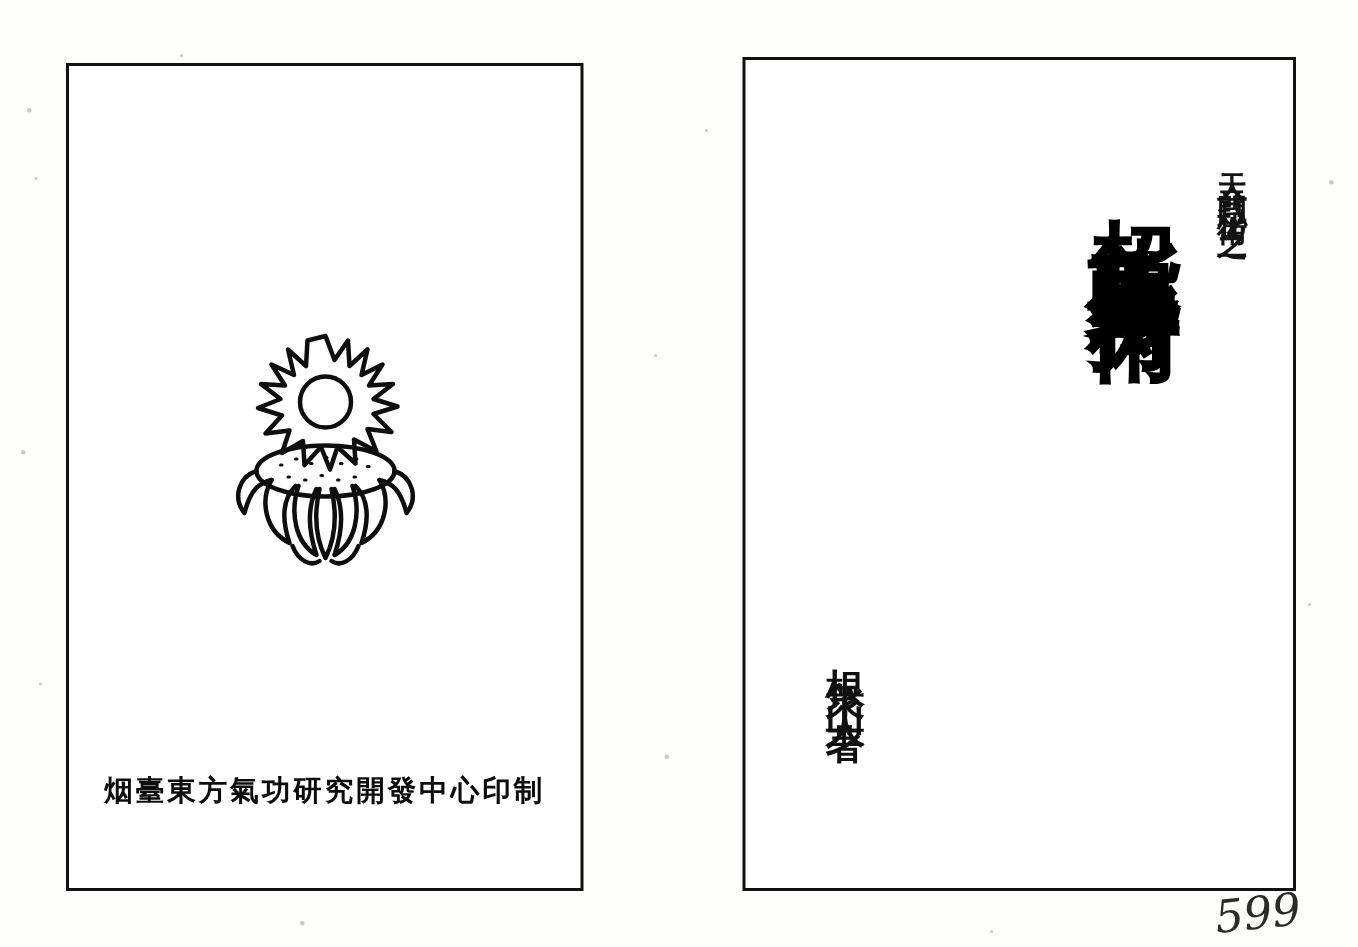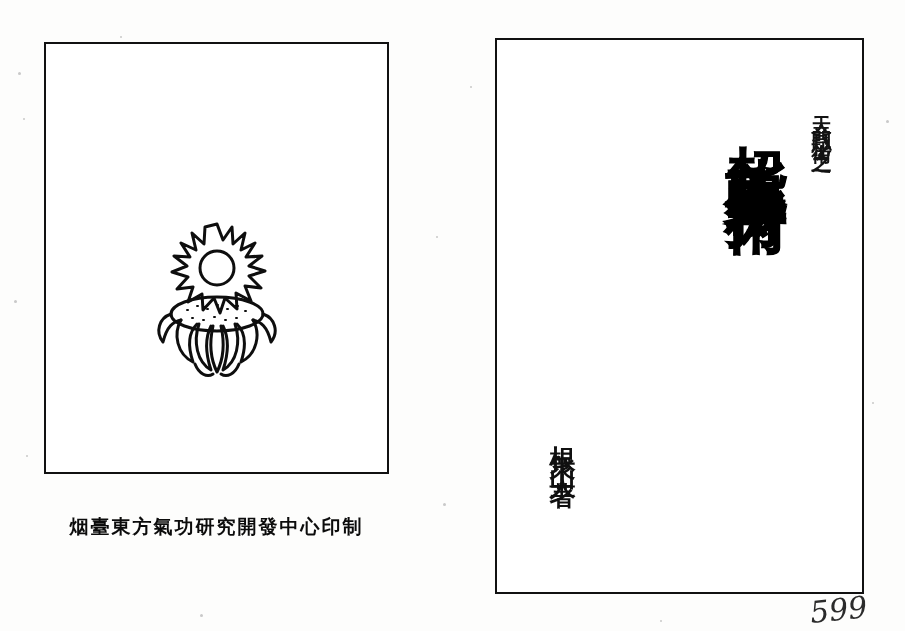--- a/index.html
+++ b/index.html
@@ -32,21 +32,21 @@
   .panel {
     position: absolute;
     background: #ffffff;
     border: 2px solid #111111;
     box-sizing: border-box;
   }
   .panel-back {
     left: 44px;
     top: 42px;
     width: 345px;
-    height: 432px;
+    height: 552px;
   }
   .panel-front {
     left: 495px;
     top: 38px;
     width: 369px;
     height: 556px;
   }
 
   
   .emblem {

